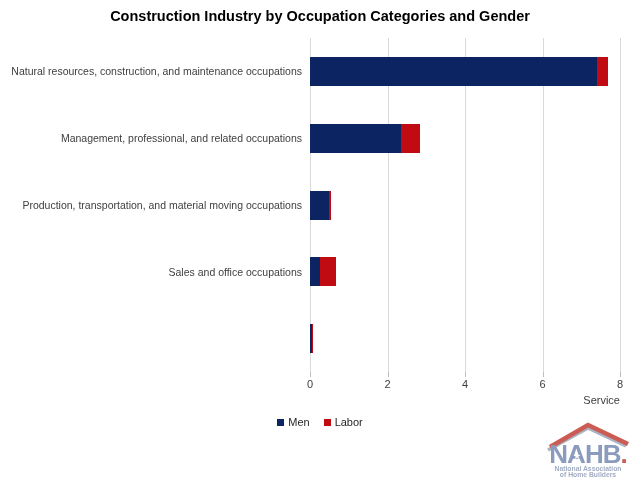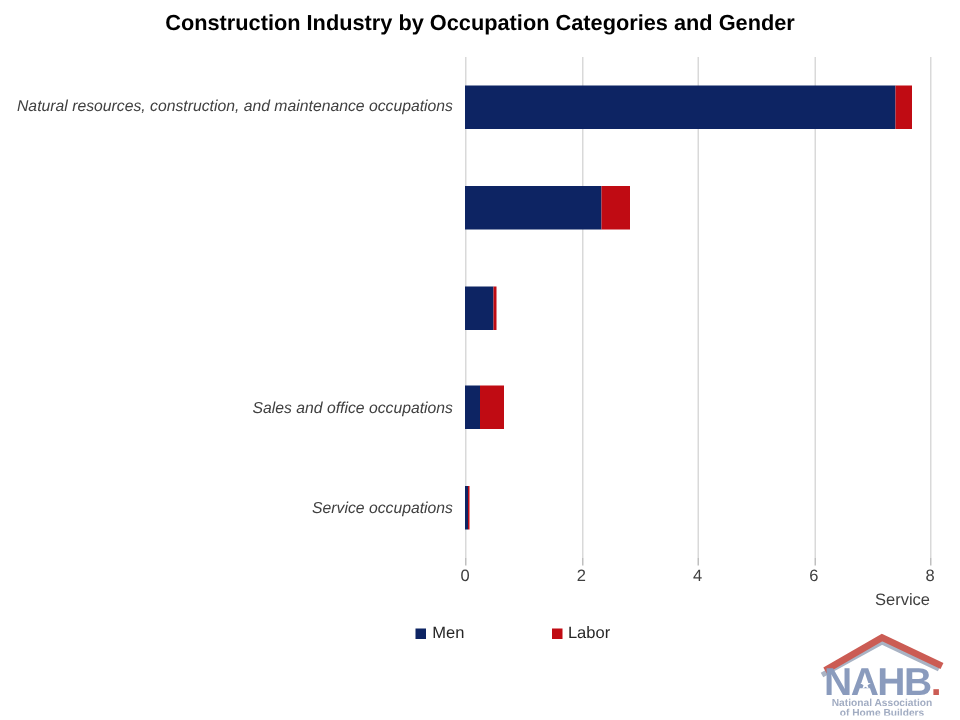--- a/index.html
+++ b/index.html
@@ -11,37 +11,37 @@
     position:absolute;top:8px;left:0;width:100%;text-align:center;
     font-size:14.5px;font-weight:bold;color:#000;
   }
   .plot{position:absolute;left:310px;top:38px;width:310px;height:334px;}
   .gridline{position:absolute;top:0;height:334px;width:1px;background:#d9d9d9;}
   .tickmark{position:absolute;top:334px;height:5px;width:1px;background:#bfbfbf;}
   .ticklabel{
     position:absolute;top:340px;transform:translateX(-50%);
     font-size:11px;color:#404040;
   }
-  .labels{position:absolute;left:0;top:38px;width:306px;height:334px;font-style:italic;}
+  .labels{position:absolute;left:0;top:38px;width:306px;height:334px;}
   .cat-label{
     position:absolute;left:0;width:302px;text-align:right;
     font-size:10.5px;color:#404040;transform:translateY(-50%);white-space:nowrap;
   }
   .bar-row{position:absolute;left:0;display:flex;height:29px;}
   .seg{height:100%;}
   .millions{
     position:absolute;left:310px;top:394px;width:310px;text-align:right;
     font-size:11px;color:#404040;
   }
   .legend{
     position:absolute;top:416px;left:0;width:100%;
     display:flex;justify-content:center;align-items:center;gap:14px;
     font-size:11px;color:#262626;
   }
-  .legend-item{display:flex;align-items:center;gap:4px;margin-left:44px;}
+  .legend-item{display:flex;align-items:center;gap:4px;}
   .swatch{width:7px;height:7px;display:inline-block;}
   .source{position:absolute;left:15px;top:446px;font-size:10.5px;color:#262626;}
   .logo{position:absolute;right:8px;top:417px;width:88px;height:60px;opacity:.82;}
 </style>
 </head>
 <body>
 
 <div class="canvas">
 
   <div class="chart-title">Construction Industry by Occupation Categories and Gender</div>
@@ -79,22 +79,23 @@
         <div class="seg" title="Women: 0.42" style="width: 16.275px; background: rgb(192, 11, 19);"></div>
       </div>
       <div class="bar-row" style="top: 286.1px;">
         <div class="seg" title="Men: 0.05" style="width: 1.9375px; background: rgb(13, 36, 99);"></div>
         <div class="seg" title="Women: 0.02" style="width: 0.775px; background: rgb(192, 11, 19);"></div>
       </div>
     </div>
 
   <div class="labels">
       <div class="cat-label" style="top: 33.4px;">Natural resources, construction, and maintenance occupations</div>
+      <div class="cat-label" style="top: 100.2px;">Management, professional, and related occupations</div>
+      <div class="cat-label" style="top: 167px;">Production, transportation, and material moving occupations</div>
       <div class="cat-label" style="top: 233.8px; text-align: right;">Sales and office occupations</div>
-      <div class="cat-label" style="top: 300.6px;">Service occupations</div>
     </div>
 
   <div class="millions">Service</div>
 
   <div class="legend">
       <div class="legend-item">
         <span class="swatch" style="background: rgb(13, 36, 99);"></span>
         <span>Men</span>
       </div>
       <div class="legend-item">

